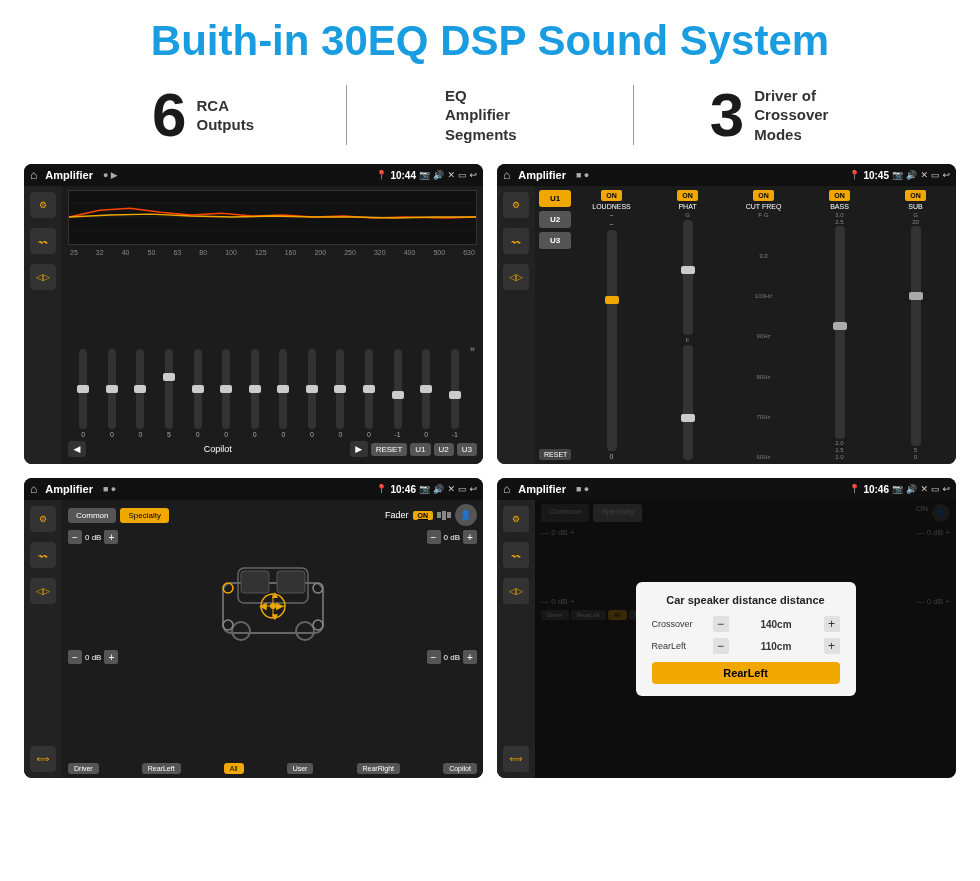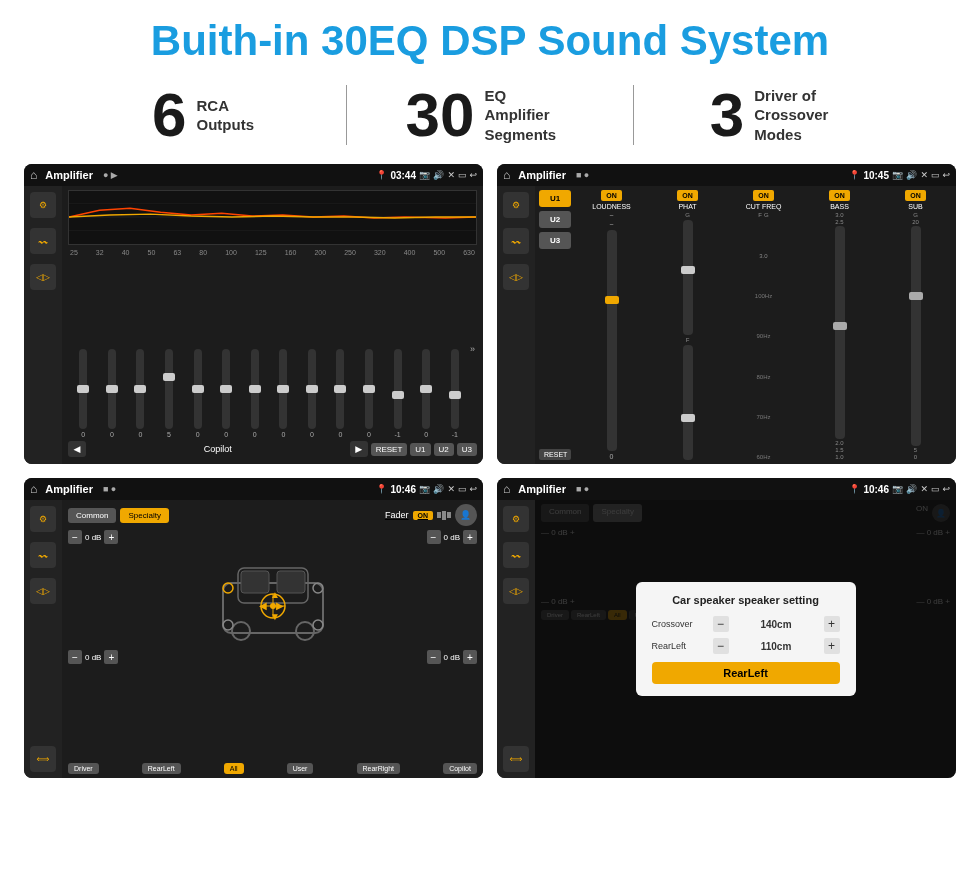--- a/index.html
+++ b/index.html
@@ -499,40 +499,39 @@
 
 <h1 class="page-title">Buith-in 30EQ DSP Sound System</h1>
 
 <div class="stats-row">
   <div class="stat-item">
     <span class="stat-number">6</span>
     <span class="stat-label"><span>RCA</span><br><span>Outputs</span></span>
   </div>
   <div class="stat-divider"></div>
   <div class="stat-item">
-    <span class="stat-number">30</span>
     <span class="stat-label"><span>EQ Amplifier</span><br><span>Segments</span></span>
   </div>
   <div class="stat-divider"></div>
   <div class="stat-item">
     <span class="stat-number">3</span>
     <span class="stat-label"><span>Driver of</span><br><span>Crossover Modes</span></span>
   </div>
 </div>
 
 <div class="screens-grid">
 
   <div class="screen">
     <div class="status-bar">
       <span class="home-icon">⌂</span>
       <span class="title">Amplifier</span>
       <span style="color:#aaa;font-size:9px;margin-left:6px;">● ▶</span>
       <div class="icons">
         <span>📍</span>
-        <span class="time">03:44</span>
+        <span class="time">10:44</span>
         <span>📷</span>
         <span>🔊</span>
         <span>✕</span>
         <span>▭</span>
         <span>↩</span>
       </div>
     </div>
     <div class="screen-content">
       <div class="sidebar">
         <div class="sidebar-btn">⚙</div>
@@ -934,21 +933,21 @@
             <div class="spec-bottom-btn" style="font-size:6px;">RearLeft</div>
             <div class="spec-bottom-btn active" style="font-size:6px;">All</div>
             <div class="spec-bottom-btn" style="font-size:6px;">User</div>
             <div class="spec-bottom-btn" style="font-size:6px;">RearRight</div>
             <div class="spec-bottom-btn" style="font-size:6px;">Copilot</div>
           </div>
         </div>
 
         <div class="dialog-overlay">
           <div class="dialog-box">
-            <div class="dialog-title">Car speaker speaker setting</div>
+            <div class="dialog-title">Car speaker distance distance</div>
             <div class="dialog-row">
               <span class="dialog-label">Crossover</span>
               <div class="dialog-minus">−</div>
               <span class="dialog-value">140cm</span>
               <div class="dialog-plus">+</div>
             </div>
             <div class="dialog-row">
               <span class="dialog-label">RearLeft</span>
               <div class="dialog-minus">−</div>
               <span class="dialog-value">110cm</span>

